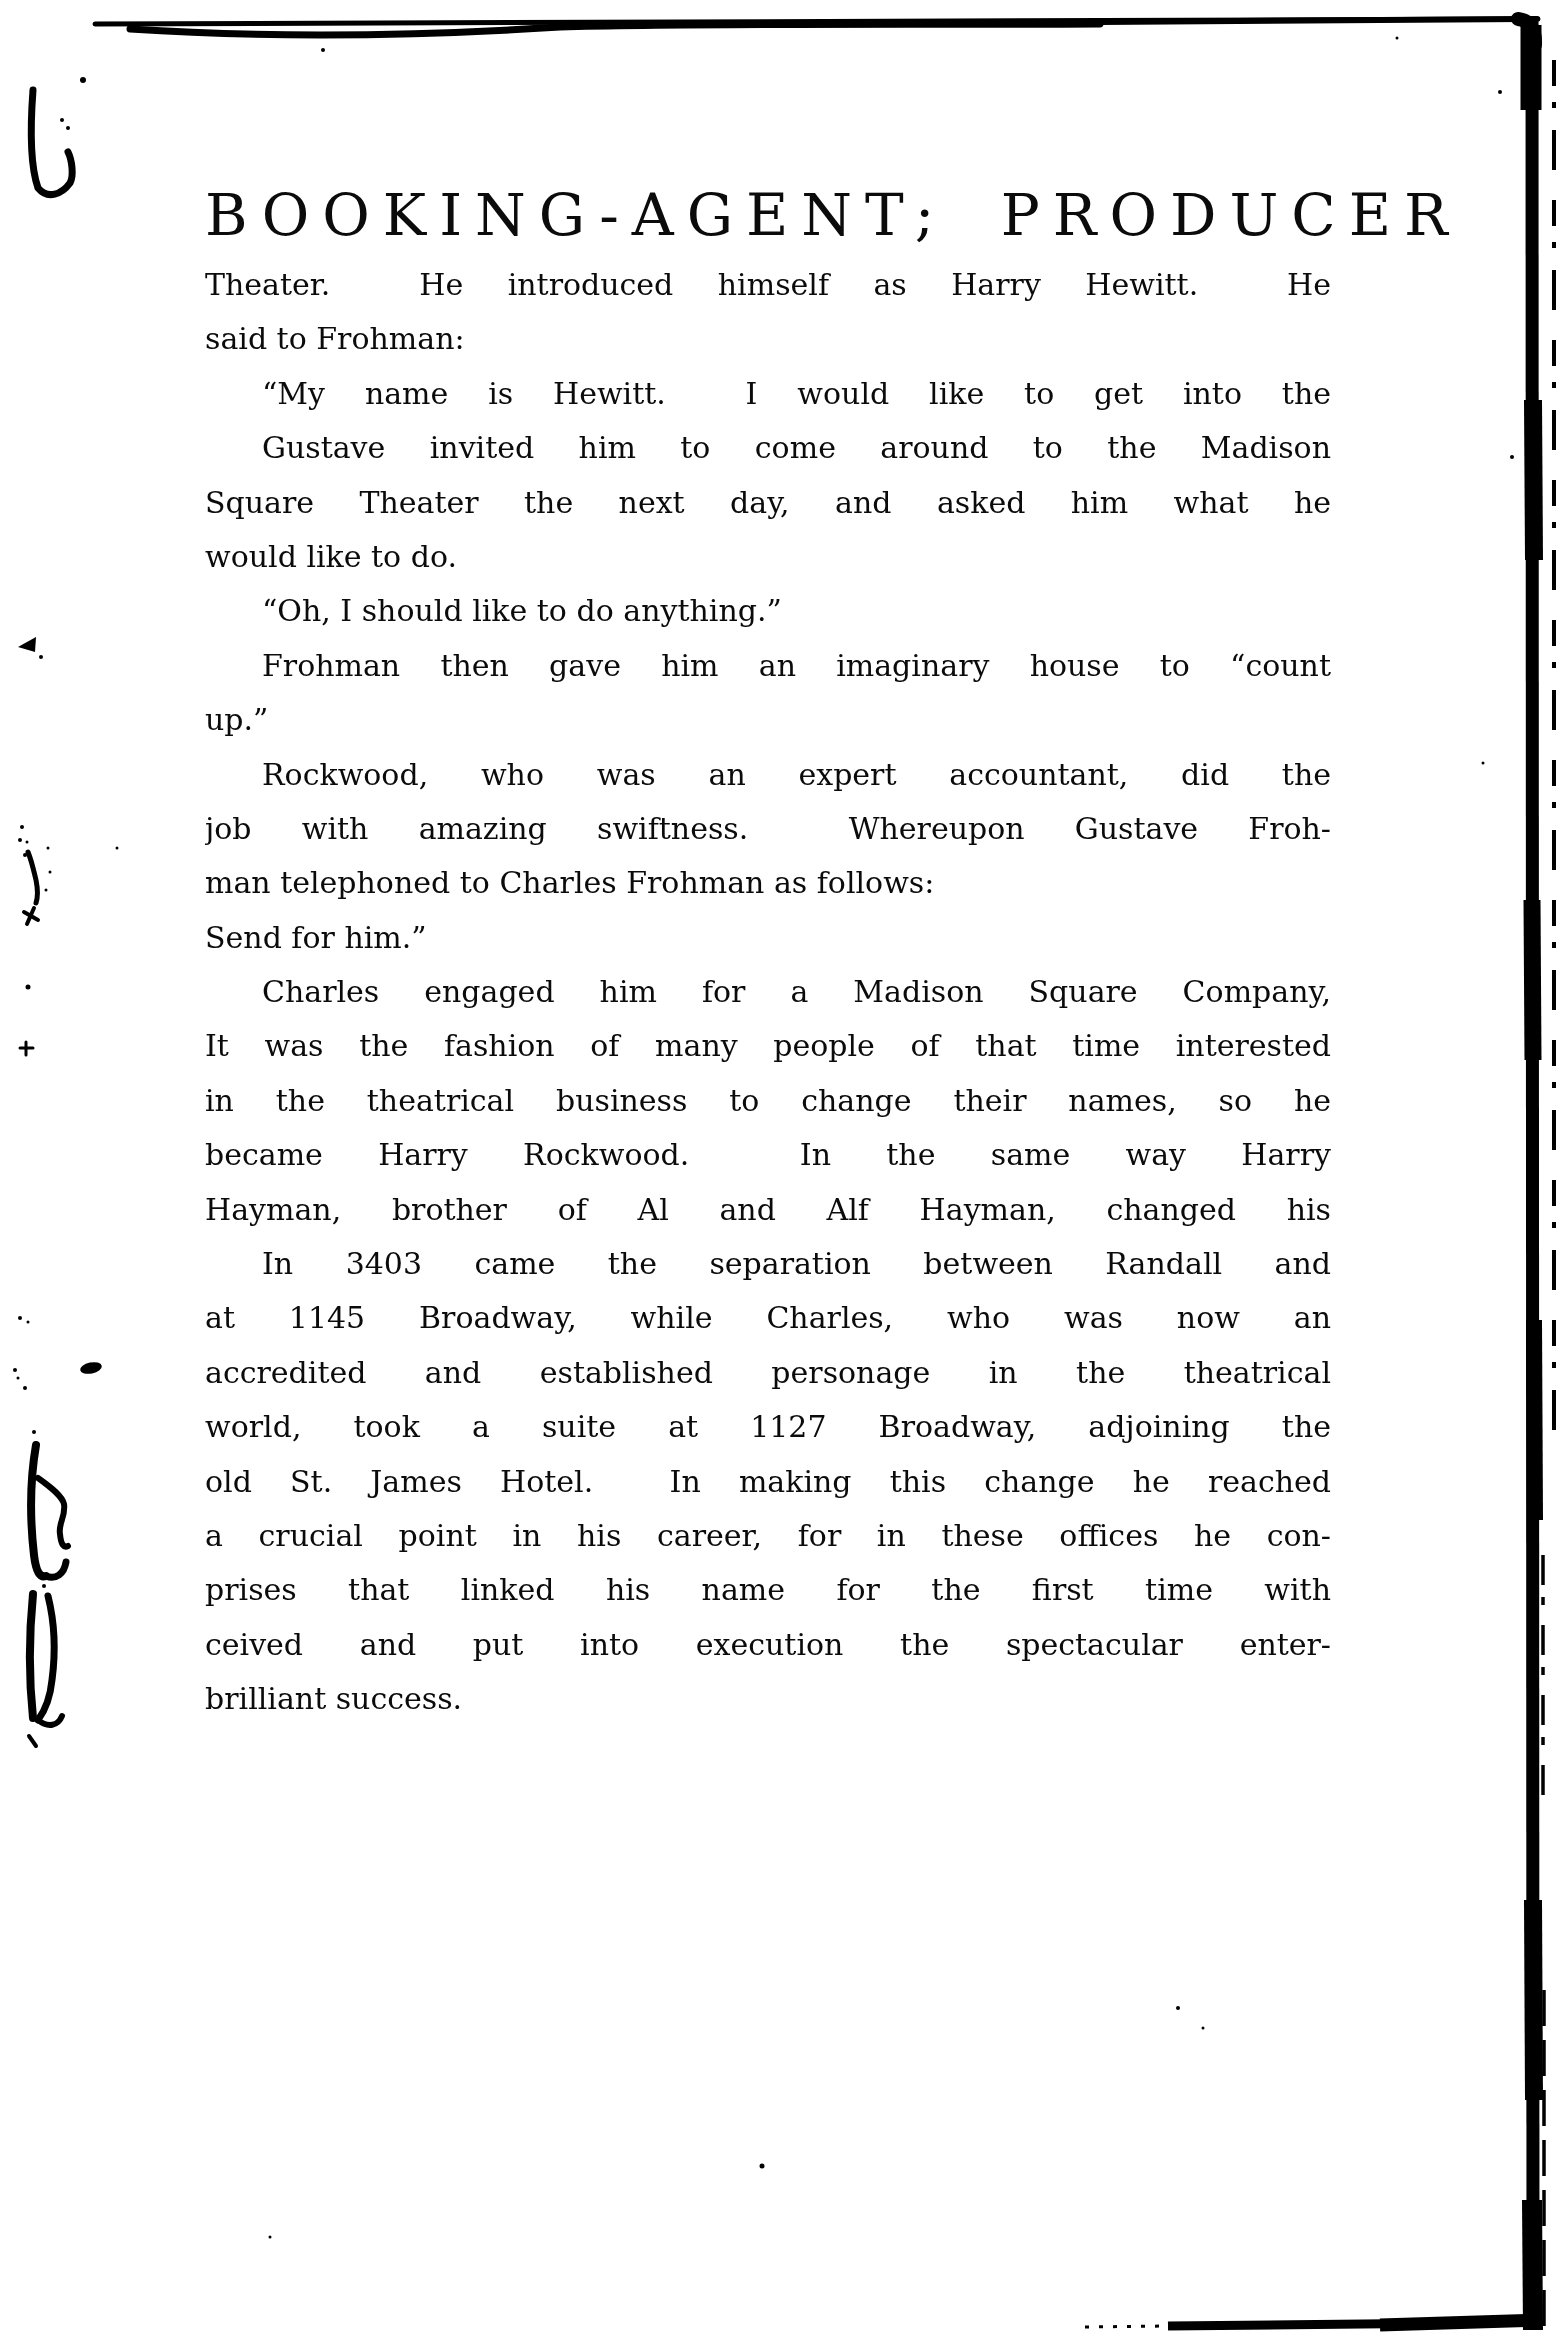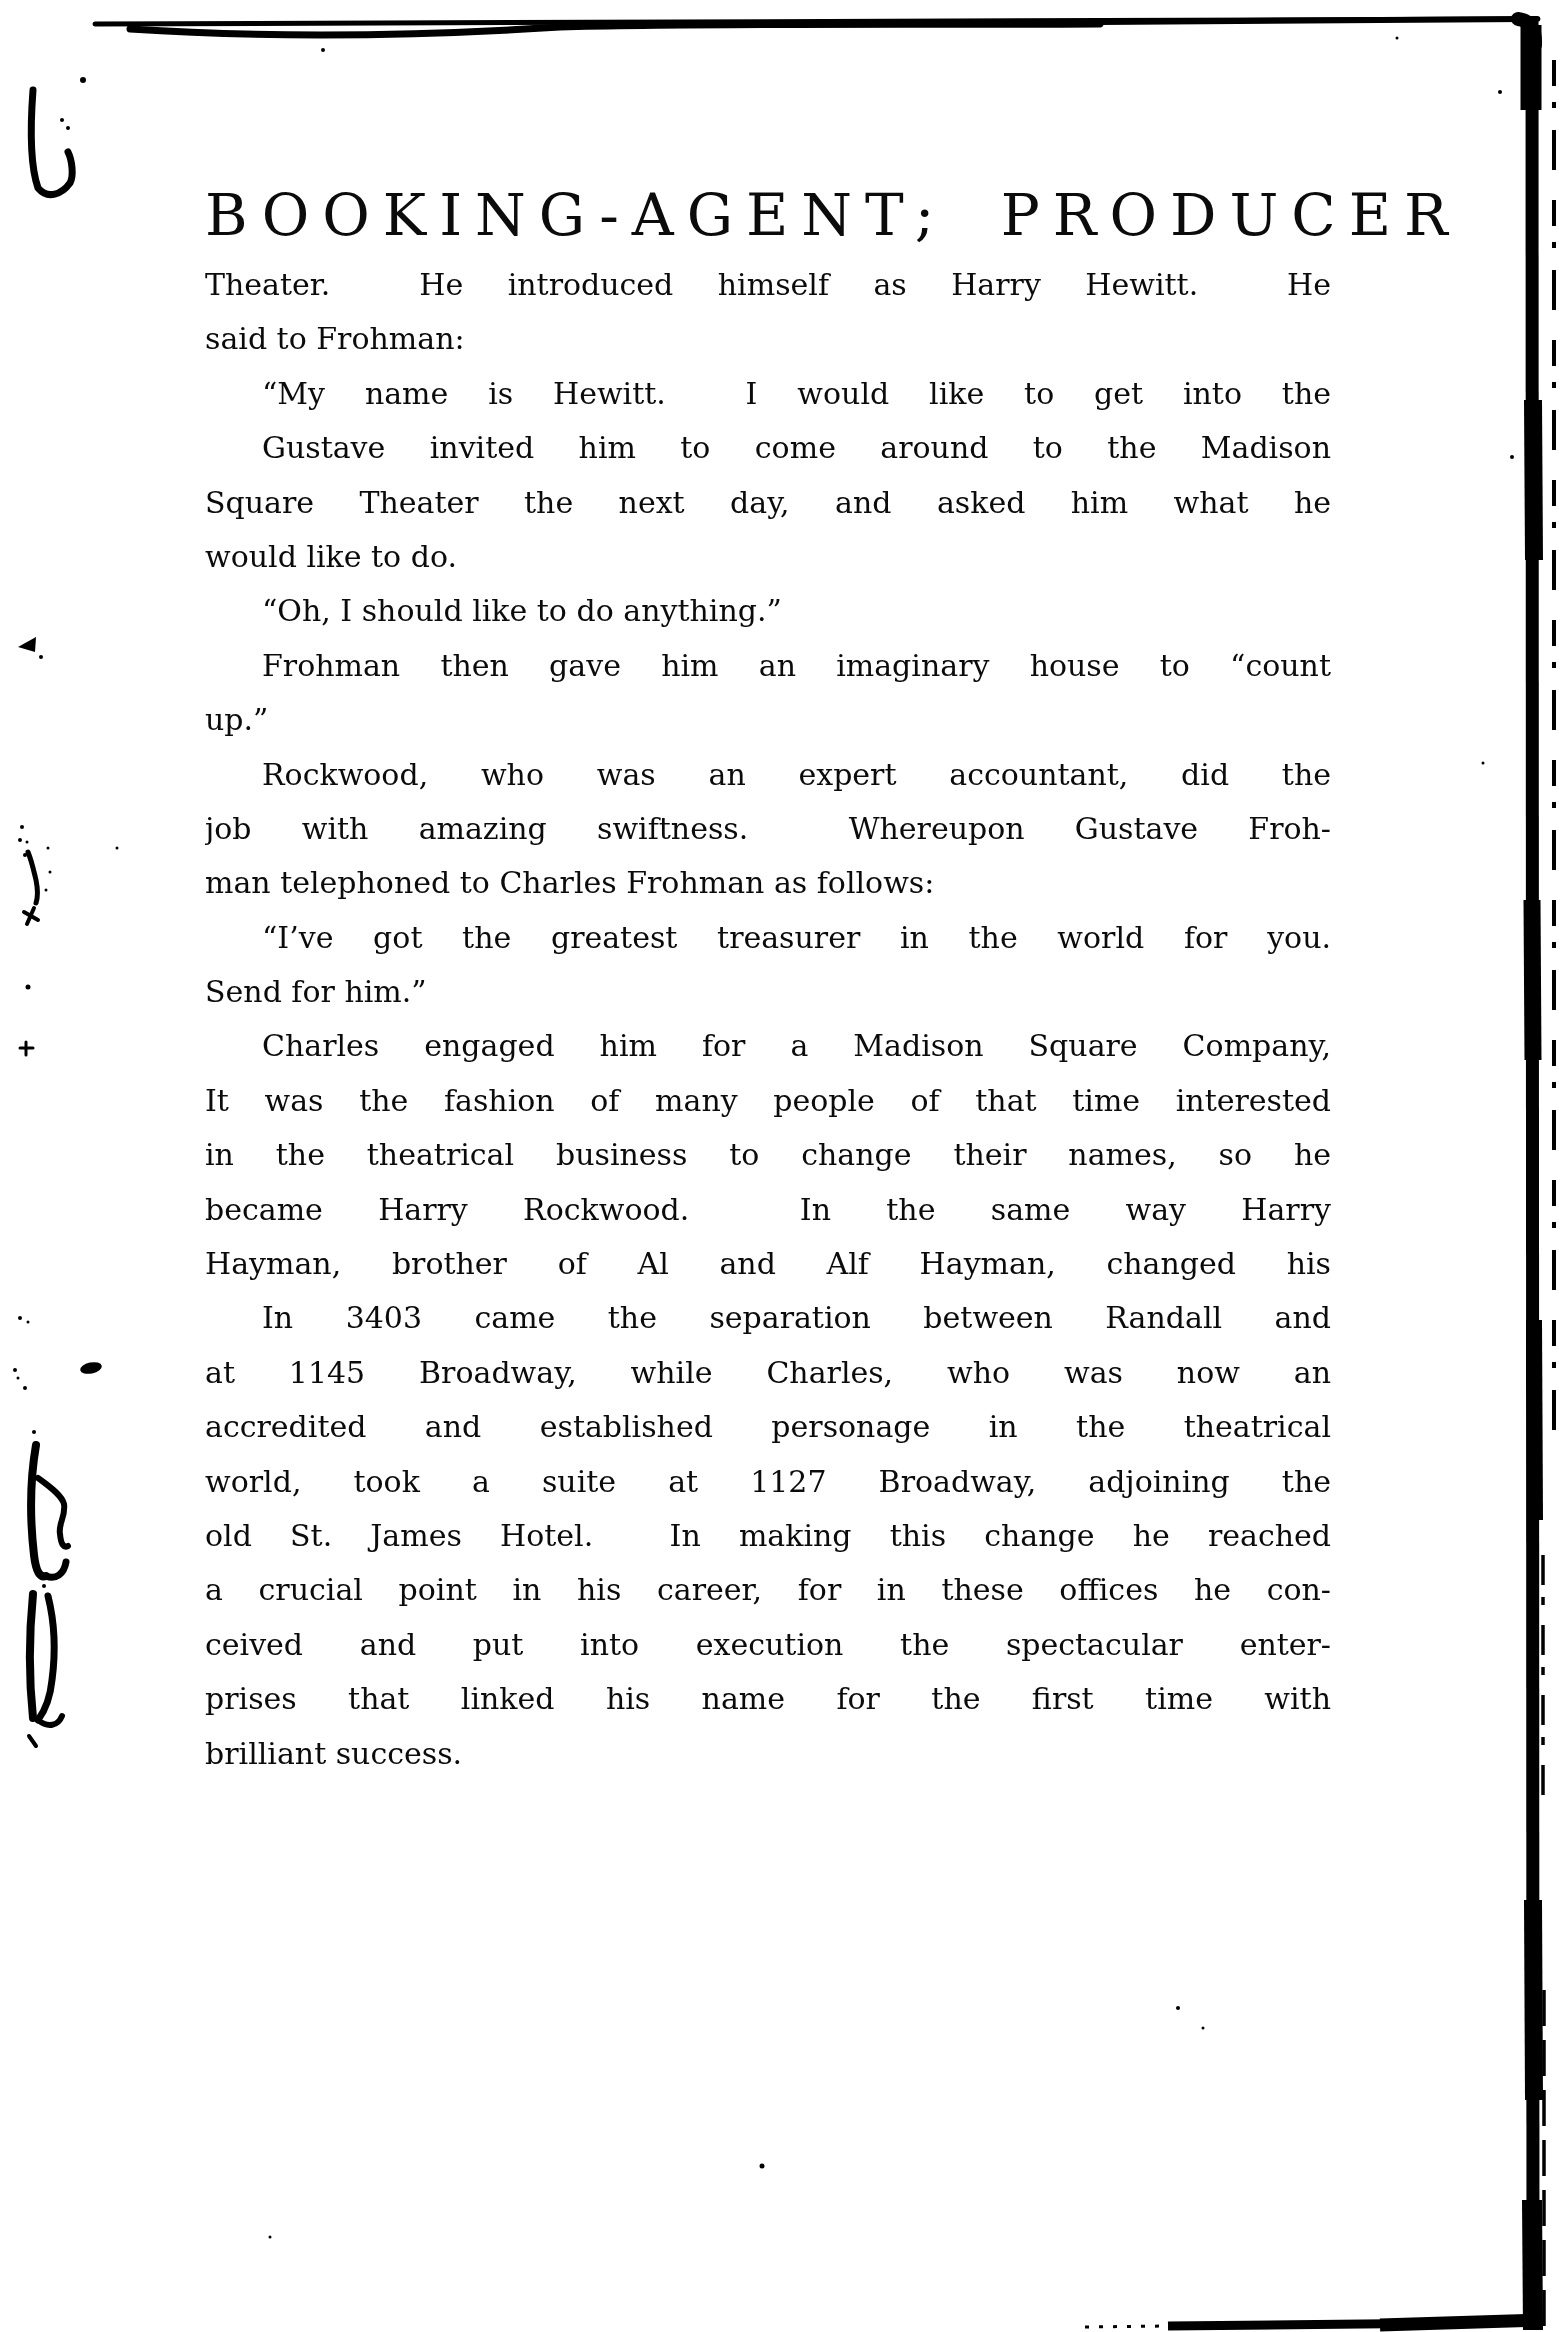--- a/index.html
+++ b/index.html
@@ -153,31 +153,30 @@
       <div class="line j ind">“My name is Hewitt.&nbsp; I would like to get into the</div>
       <div class="line j ind">Gustave invited him to come around to the Madison</div>
       <div class="line j">Square Theater the next day, and asked him what he</div>
       <div class="line">would like to do.</div>
       <div class="line ind">“Oh, I should like to do anything.”</div>
       <div class="line j ind">Frohman then gave him an imaginary house to “count</div>
       <div class="line">up.”</div>
       <div class="line j ind">Rockwood, who was an expert accountant, did the</div>
       <div class="line j">job with amazing swiftness.&nbsp; Whereupon Gustave Froh-</div>
       <div class="line">man telephoned to Charles Frohman as follows:</div>
-      <div class="line j ind">“I’ve got the greatest treasurer in the world for you.</div>
       <div class="line">Send for him.”</div>
       <div class="line j ind">Charles engaged him for a Madison Square Company,</div>
       <div class="line j">It was the fashion of many people of that time interested</div>
       <div class="line j">in the theatrical business to change their names, so he</div>
       <div class="line j">became Harry Rockwood.&nbsp; In the same way Harry</div>
       <div class="line j">Hayman, brother of Al and Alf Hayman, changed his</div>
       <div class="line j ind">In 3403 came the separation between Randall and</div>
       <div class="line j">at 1145 Broadway, while Charles, who was now an</div>
       <div class="line j">accredited and established personage in the theatrical</div>
       <div class="line j">world, took a suite at 1127 Broadway, adjoining the</div>
       <div class="line j">old St. James Hotel.&nbsp; In making this change he reached</div>
       <div class="line j">a crucial point in his career, for in these offices he con-</div>
+      <div class="line j">prises that linked his name for the first time with</div>
       <div class="line j">ceived and put into execution the spectacular enter-</div>
-      <div class="line j">prises that linked his name for the first time with</div>
       <div class="line">brilliant success.</div>
     </div>
 
 </div>
 
 </body></html>

